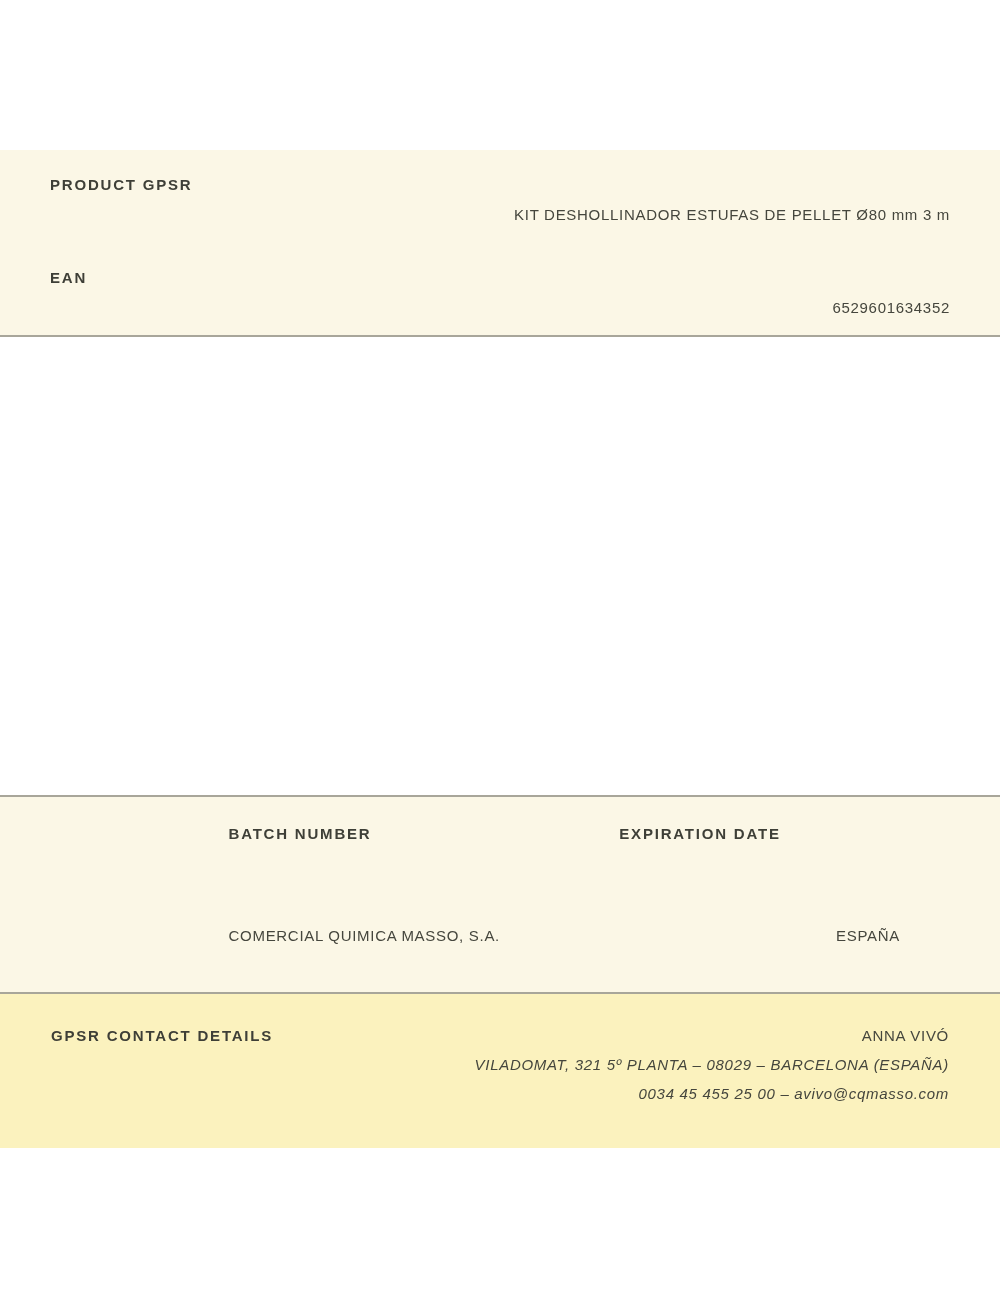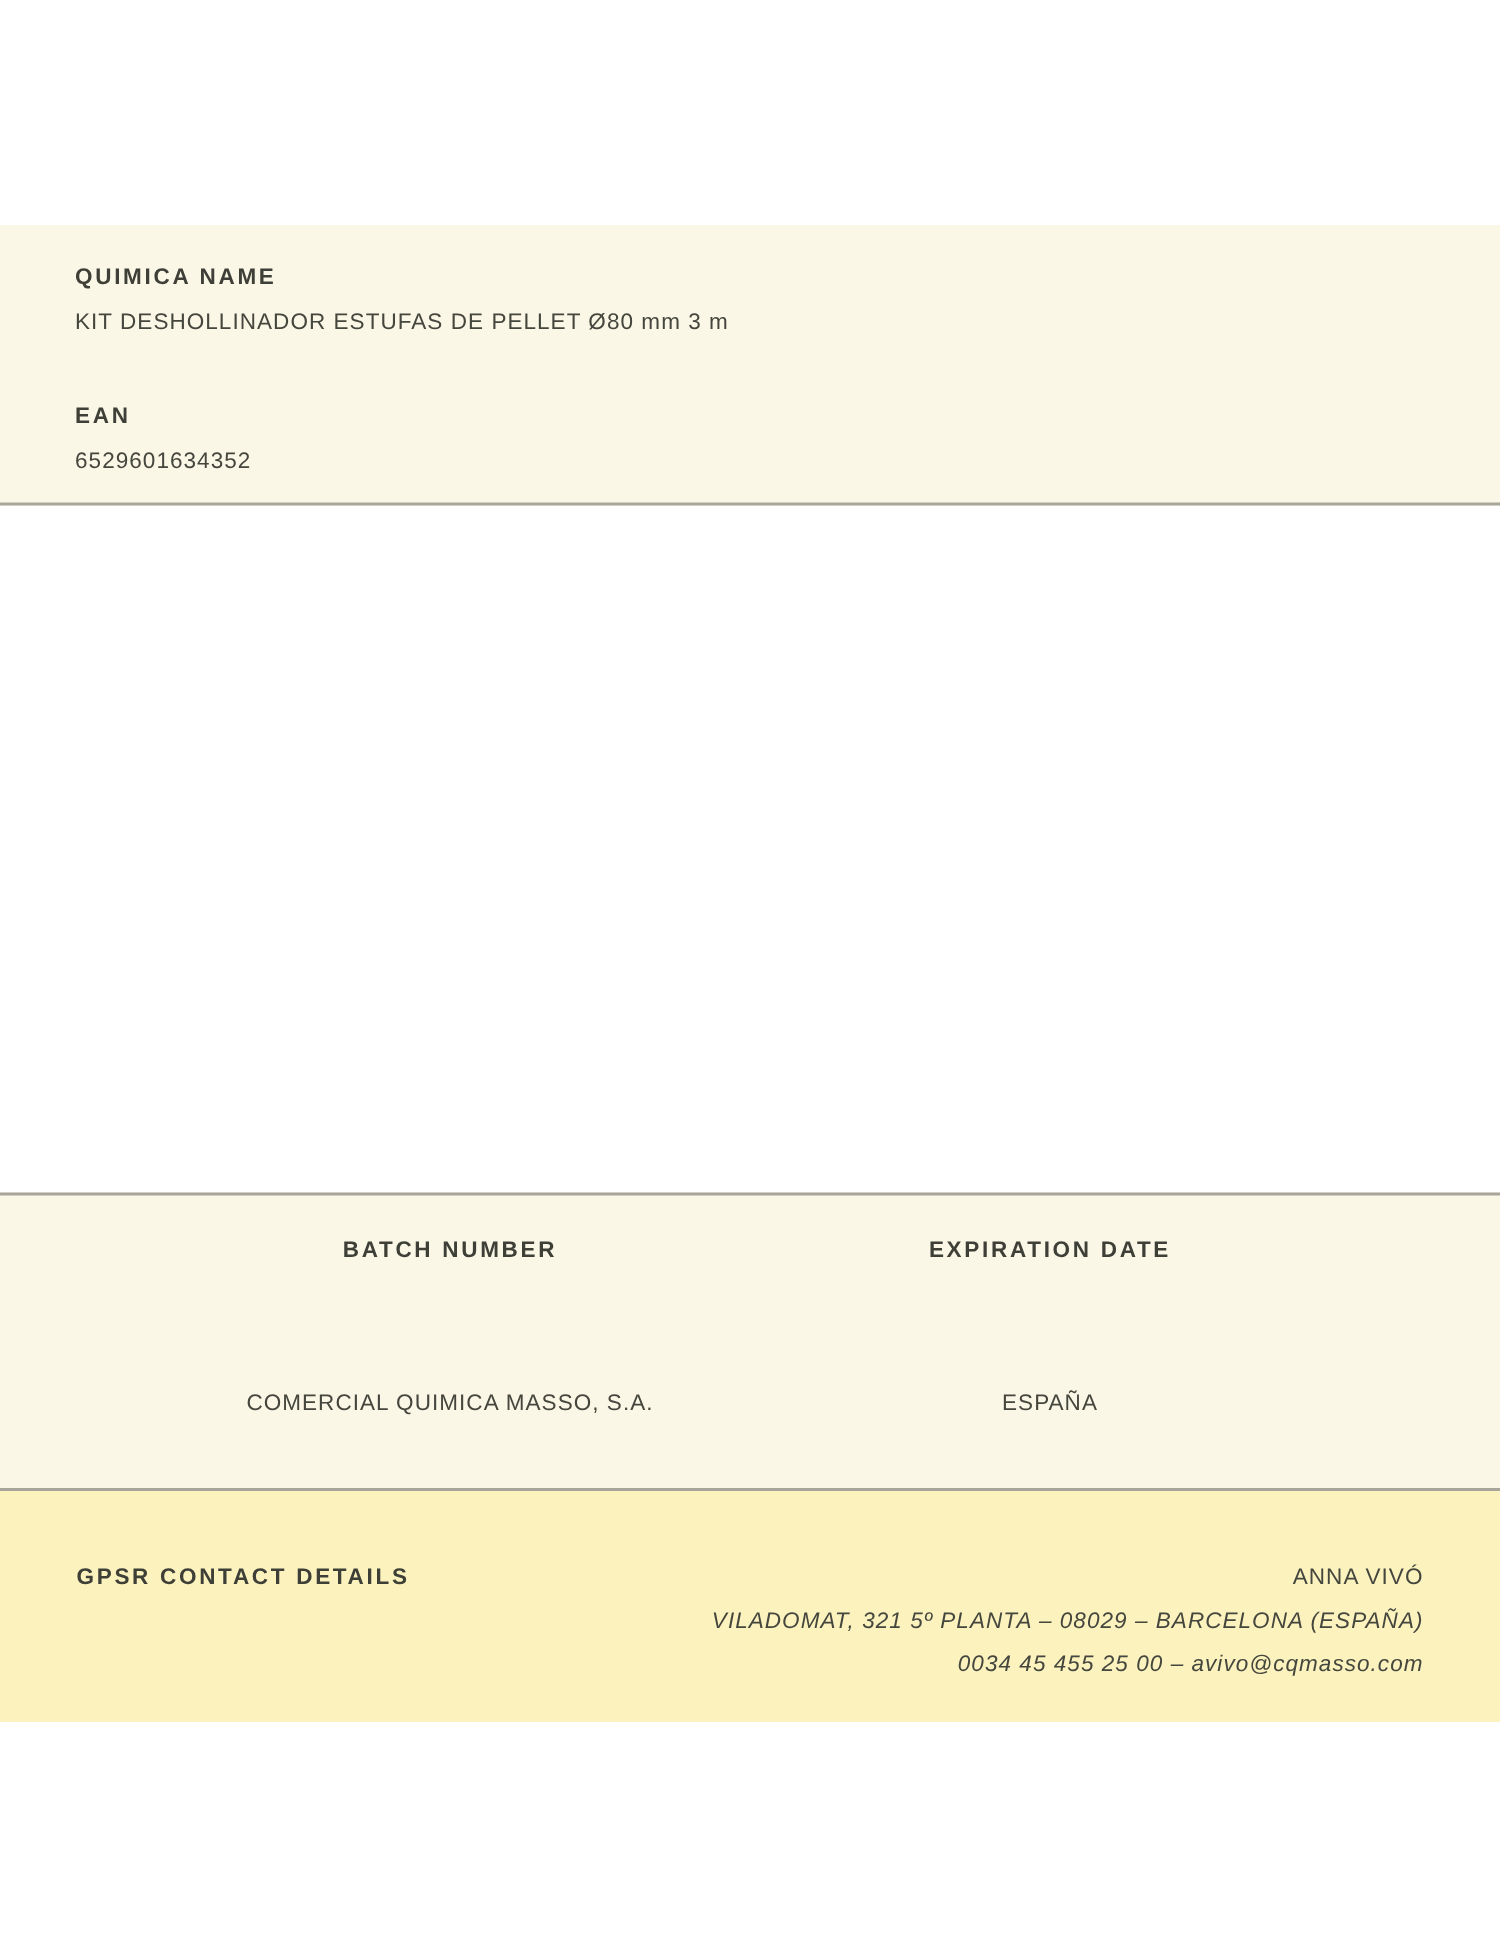--- a/index.html
+++ b/index.html
@@ -32,20 +32,21 @@
     letter-spacing: 1.8px;
     line-height: 18px;
     color: #3e3f37;
   }
   .value {
     font-size: 15px;
     font-weight: 400;
     letter-spacing: 0.7px;
     line-height: 19px;
     color: #45463d;
+    text-align: right;
   }
 
   
   #product-section {
     top: 150px;
     height: 187px;
     padding: 26px 50px 0 50px;
   }
   #product-section .value { margin-top: 11px; }
   #product-section .ean-label { margin-top: 45px; }
@@ -63,38 +64,38 @@
     flex: 1 1 0;
     text-align: center;
   }
   #details-section .row2 { margin-top: 72px; }
   #details-section .col .value { margin-top: 11px; }
 
   
   #gpsr-section {
     top: 992px;
     height: 156px;
-    padding: 48px 51px 0 51px;
+    padding: 32px 51px 0 51px;
   }
   #gpsr-section .line1 {
     display: flex;
     justify-content: space-between;
     align-items: baseline;
   }
   #gpsr-section .right-line {
     text-align: right;
     margin-top: 10px;
     font-style: italic;
   }
 </style>
 </head>
 <body>
 
 <section id="product-section" class="band band-cream divider-bottom">
-  <div class="label">QUIMICA NAME</div>
+  <div class="label">PRODUCT GPSR</div>
   <div class="value">KIT DESHOLLINADOR ESTUFAS DE PELLET Ø80 mm 3 m</div>
   <div class="label ean-label">EAN</div>
   <div class="value">6529601634352</div>
 </section>
 
 <section id="details-section" class="band band-cream divider-top">
   <div class="two-col row1">
     <div class="col">
       <div class="label">BATCH NUMBER</div>
     </div>

